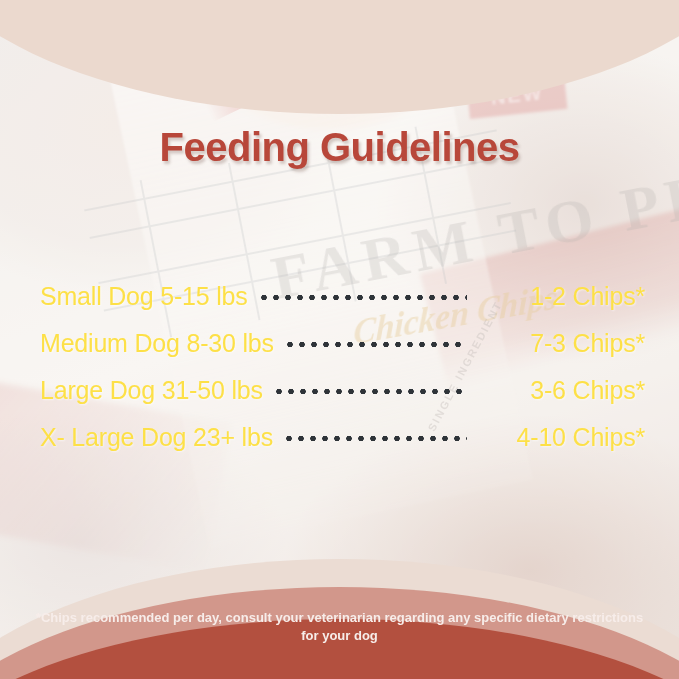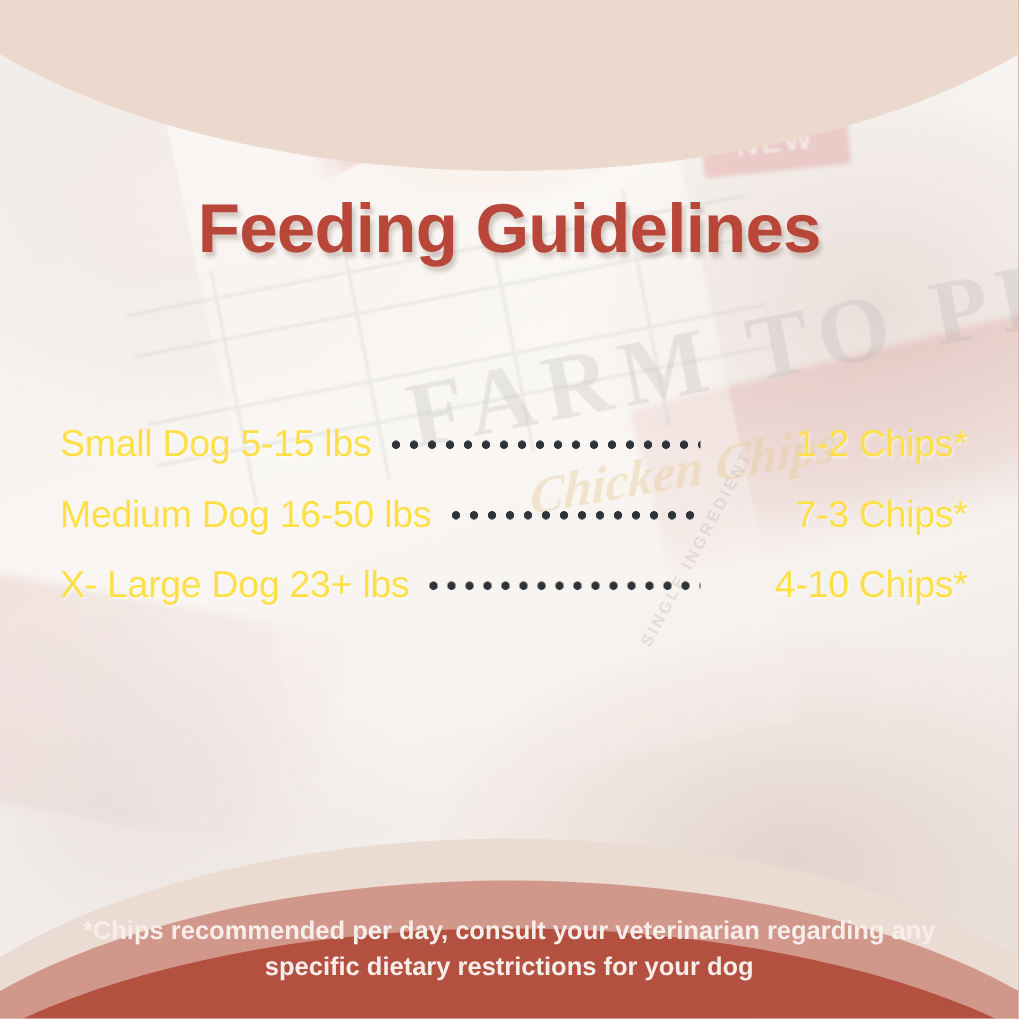--- a/index.html
+++ b/index.html
@@ -237,21 +237,21 @@
   .arc-bot-mid    { bottom: -300px; height: 392px; background: #D2978B; }
   .arc-bot-dark   { bottom: -300px; height: 360px; background: #B3503F; }
 
   
   .title {
     position: absolute;
     left: 0;
     top: 125px;
     width: 679px;
     text-align: center;
-    font-size: 46px;
+    font-size: 40px;
     font-weight: 800;
     letter-spacing: -0.5px;
     color: #B8473A;
     text-shadow: 2px 3px 3px rgba(120,90,80,0.30);
   }
 
   
   .rows {
     position: absolute;
     left: 40px;
@@ -296,21 +296,21 @@
     display: flex;
     align-items: flex-start;
     justify-content: center;
     padding-top: 16px;
     box-sizing: border-box;
   }
   .footer-text {
     width: 620px;
     text-align: center;
     color: #F7EDEA;
-    font-size: 17px;
+    font-size: 13px;
     font-weight: 700;
     line-height: 1.42;
   }
 </style>
 </head>
 <body>
 
 <div id="poster">
 
   <div class="photo-layer">
@@ -357,25 +357,30 @@
 
   <div class="rows">
 
     <div class="row">
       <span class="row-label">Small Dog 5-15 lbs</span>
       <span class="row-leader"></span>
       <span class="row-value">1-2 Chips*</span>
     </div>
 
     <div class="row">
-      <span class="row-label">Medium Dog 16-50 lbs</span>
+      <span class="row-label">Medium Dog 8-30 lbs</span>
       <span class="row-leader"></span>
       <span class="row-value">7-3 Chips*</span>
     </div>
 
+    <div class="row">
+      <span class="row-label">Large Dog 31-50 lbs</span>
+      <span class="row-leader"></span>
+      <span class="row-value">3-6 Chips*</span>
+    </div>
 
     <div class="row">
       <span class="row-label">X- Large Dog 23+ lbs</span>
       <span class="row-leader"></span>
       <span class="row-value">4-10 Chips*</span>
     </div>
 
   </div>
 
   <div class="footer">

